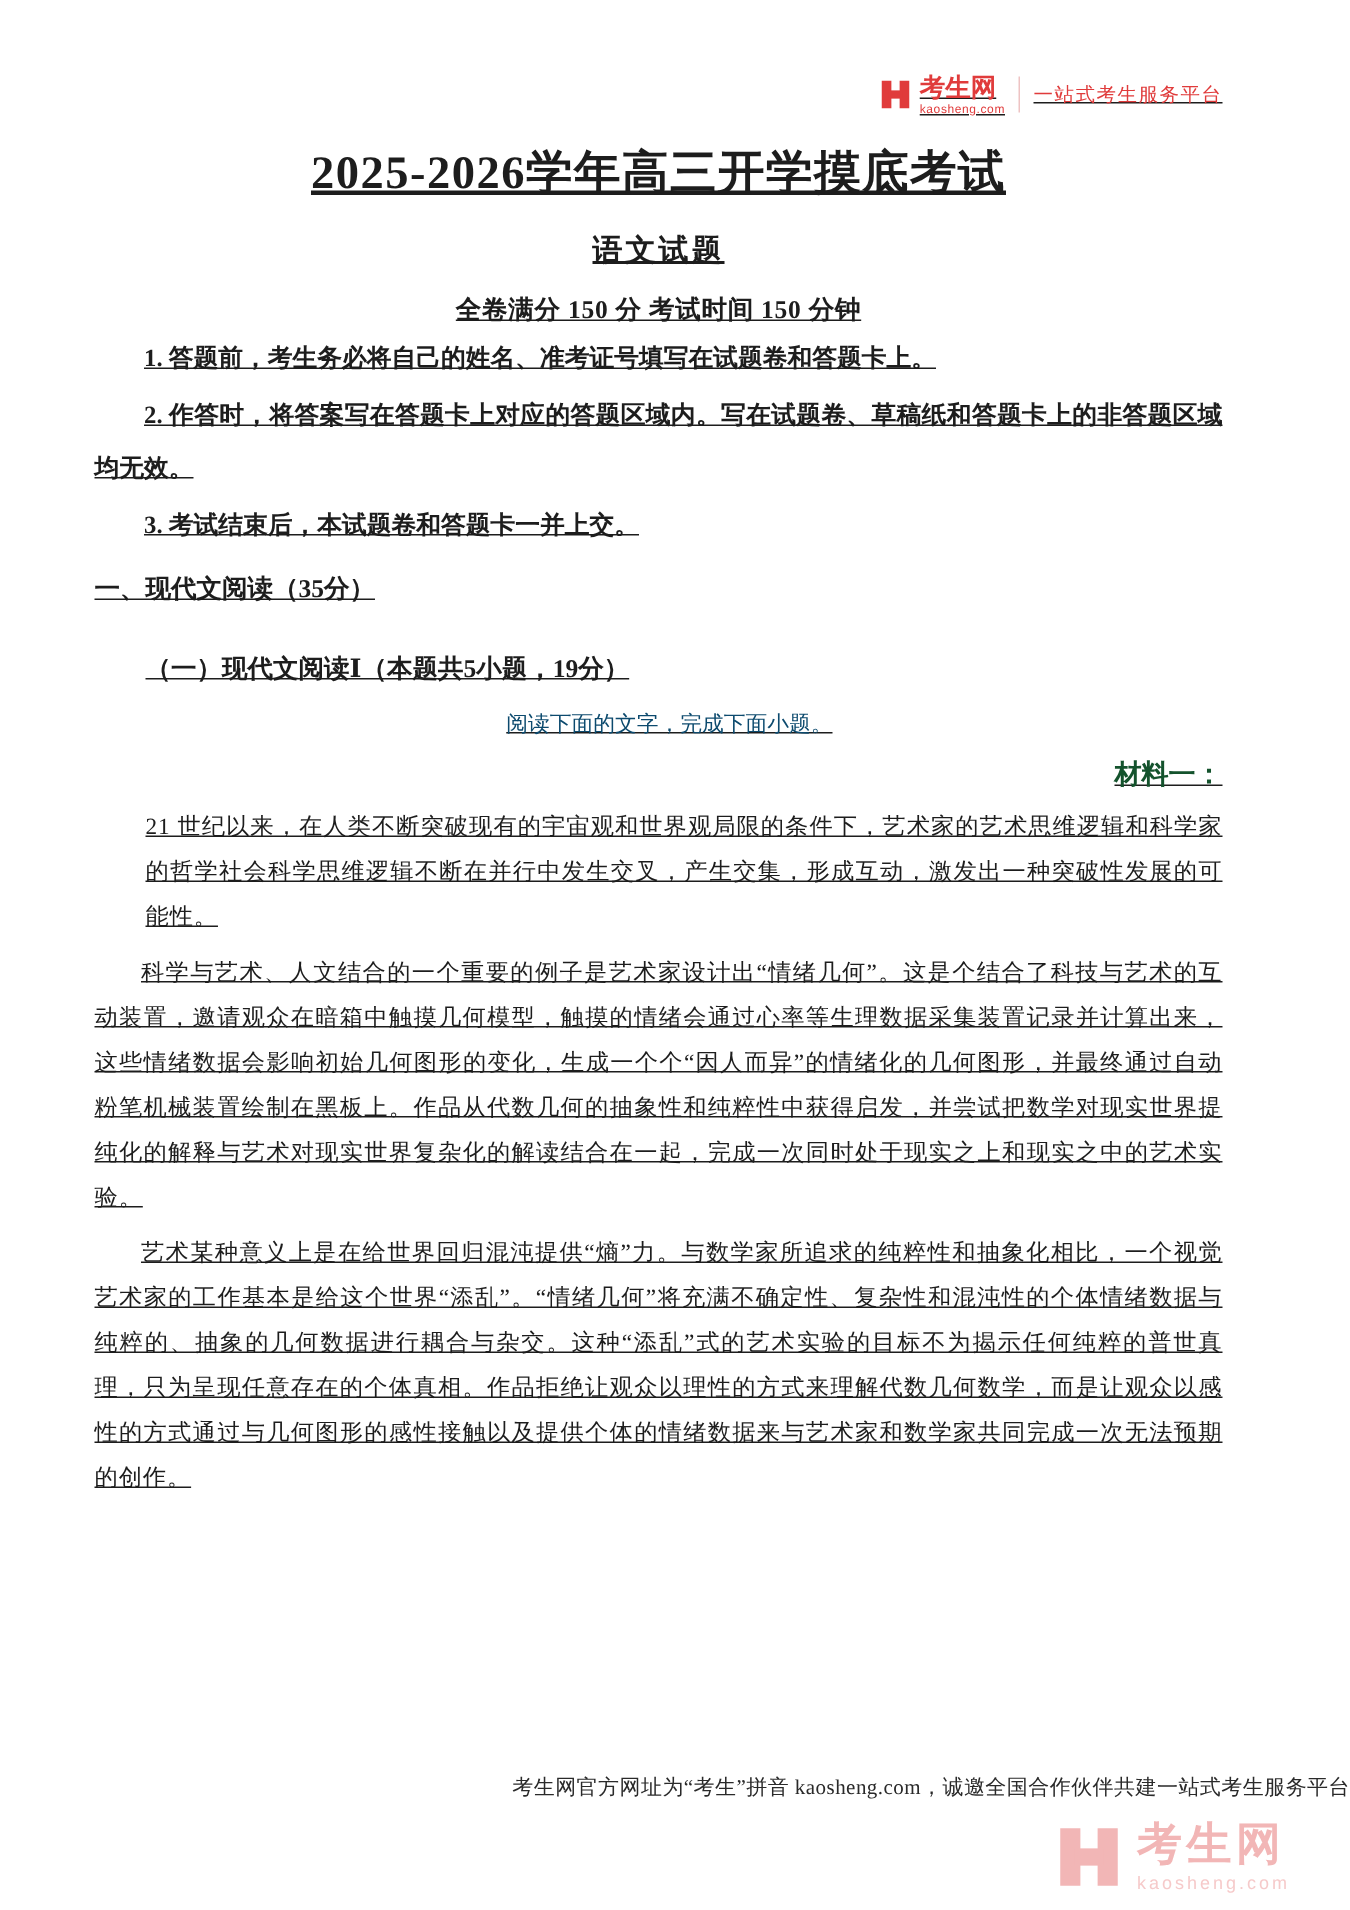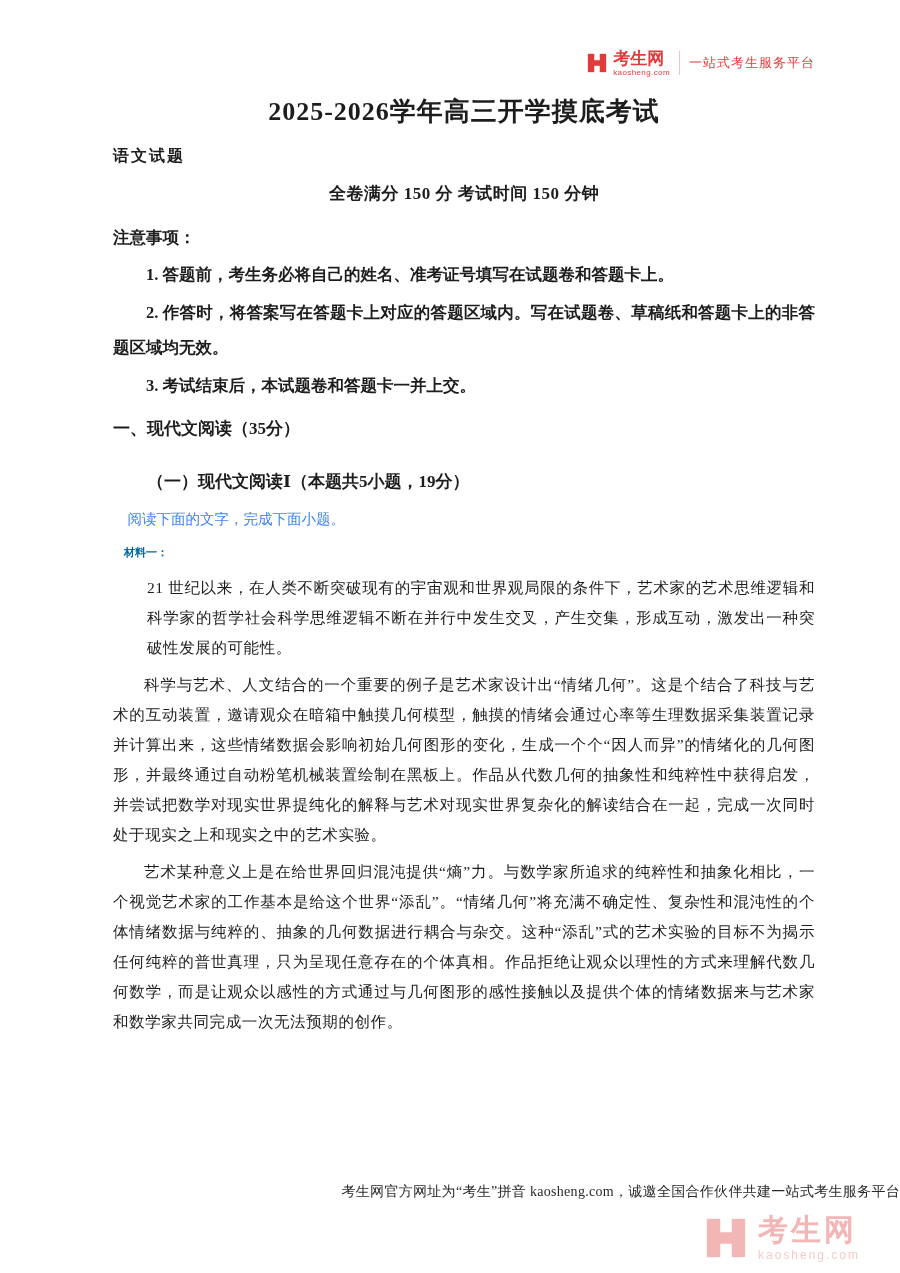--- a/index.html
+++ b/index.html
@@ -6,57 +6,58 @@
   html, body { background: #ffffff; }
   body {
     width: 900px; height: 1273px;
     position: relative;
     overflow: hidden;
     font-family: "Liberation Serif", "DejaVu Serif", serif;
     color: #1d1d1d;
   }
   .page {
     position: absolute; inset: 0;
-    padding: 46px 85px 0 113px;
+    padding: 46px 85px 0 63px;
+    text-decoration: underline;
   }
 
   
   .brand-row { display: flex; justify-content: flex-end; align-items: center; height: 34px; }
   .brand { display: flex; align-items: center; cursor: pointer; }
   .brand-icon svg { width: 22px; height: 22px; display: block; }
   .brand-text { display: flex; flex-direction: column; line-height: 1; margin-left: 5px; }
   .brand-name {
     color: #e03b3b; font-weight: bold; font-size: 17px;
     font-family: "Liberation Sans", "DejaVu Sans", sans-serif;
   }
   .brand-domain {
     color: #e03b3b; font-size: 8px; margin-top: 2px; letter-spacing: .4px;
     font-family: "Liberation Sans", "DejaVu Sans", sans-serif;
   }
   .brand-divider { width: 1px; height: 24px; background: #eec3c3; margin: 0 9px; }
   .brand-tagline { color: #e03b3b; font-size: 13px; letter-spacing: 1px; }
 
   
-  .title   { text-align: center; font-size: 26px; font-weight: bold; margin-top: 14px; letter-spacing: 1px; }
-  .subject { font-size: 16px; font-weight: bold; margin-top: 17px; letter-spacing: 2px; }
+  .title   { text-align: center; font-size: 31px; font-weight: bold; margin-top: 14px; letter-spacing: 1px; }
+  .subject { text-align: center; font-size: 20px; font-weight: bold; margin-top: 17px; letter-spacing: 2px; }
   .exam-info { text-align: center; font-size: 17px; font-weight: bold; margin-top: 15px; letter-spacing: .5px; }
 
   
   .notice-heading { font-size: 16.5px; font-weight: bold; margin-top: 17px; line-height: 32px; }
   .notice {
     font-size: 16.5px; font-weight: bold;
     text-indent: 2em; line-height: 35px; margin-top: 3px;
     text-align: justify; text-justify: inter-ideograph;
   }
 
   .section-heading { font-size: 17px; font-weight: bold; margin-top: 8px; line-height: 35px; }
   .subsection-heading { font-size: 17px; font-weight: bold; text-indent: 2em; line-height: 35px; margin-top: 18px; }
 
-  .instruction { font-size: 14.5px; text-indent: 1em; line-height: 30px; margin-top: 5px; color: #3b82f6; }
-  .material-label { font-size: 11px; font-weight: bold; text-indent: 1em; line-height: 28px; margin-top: 4px; color: #0369a1; }
+  .instruction { font-size: 14.5px; text-indent: 1em; line-height: 30px; margin-top: 5px; color: #0c4a6e; text-align: center; }
+  .material-label { font-size: 18px; font-weight: bold; text-indent: 1em; line-height: 28px; margin-top: 4px; color: #14532d; text-align: right; }
 
   
   .body-para {
     font-size: 15.5px; line-height: 30px;
     text-indent: 2em; margin-top: 7px;
     text-align: justify; text-justify: inter-ideograph;
     letter-spacing: .6px;
   }
   .body-para.no-indent { text-indent: 0; margin-left: 34px; }
 
@@ -103,21 +104,20 @@
       </span>
       <span class="brand-divider"></span>
       <span class="brand-tagline">一站式考生服务平台</span>
     </div>
   </header>
 
   <h1 class="title">2025-2026学年高三开学摸底考试</h1>
   <h2 class="subject">语文试题</h2>
   <p class="exam-info">全卷满分 150 分  考试时间 150 分钟</p>
 
-  <p class="notice-heading">注意事项：</p>
   <p class="notice">1. 答题前，考生务必将自己的姓名、准考证号填写在试题卷和答题卡上。</p>
   <p class="notice">2. 作答时，将答案写在答题卡上对应的答题区域内。写在试题卷、草稿纸和答题卡上的非答题区域均无效。</p>
   <p class="notice">3. 考试结束后，本试题卷和答题卡一并上交。</p>
 
   <p class="section-heading">一、现代文阅读（35分）</p>
   <p class="subsection-heading">（一）现代文阅读Ⅰ（本题共5小题，19分）</p>
   <p class="instruction">阅读下面的文字，完成下面小题。</p>
   <p class="material-label">材料一：</p>
 
   <p class="body-para no-indent">21 世纪以来，在人类不断突破现有的宇宙观和世界观局限的条件下，艺术家的艺术思维逻辑和科学家的哲学社会科学思维逻辑不断在并行中发生交叉，产生交集，形成互动，激发出一种突破性发展的可能性。</p>

